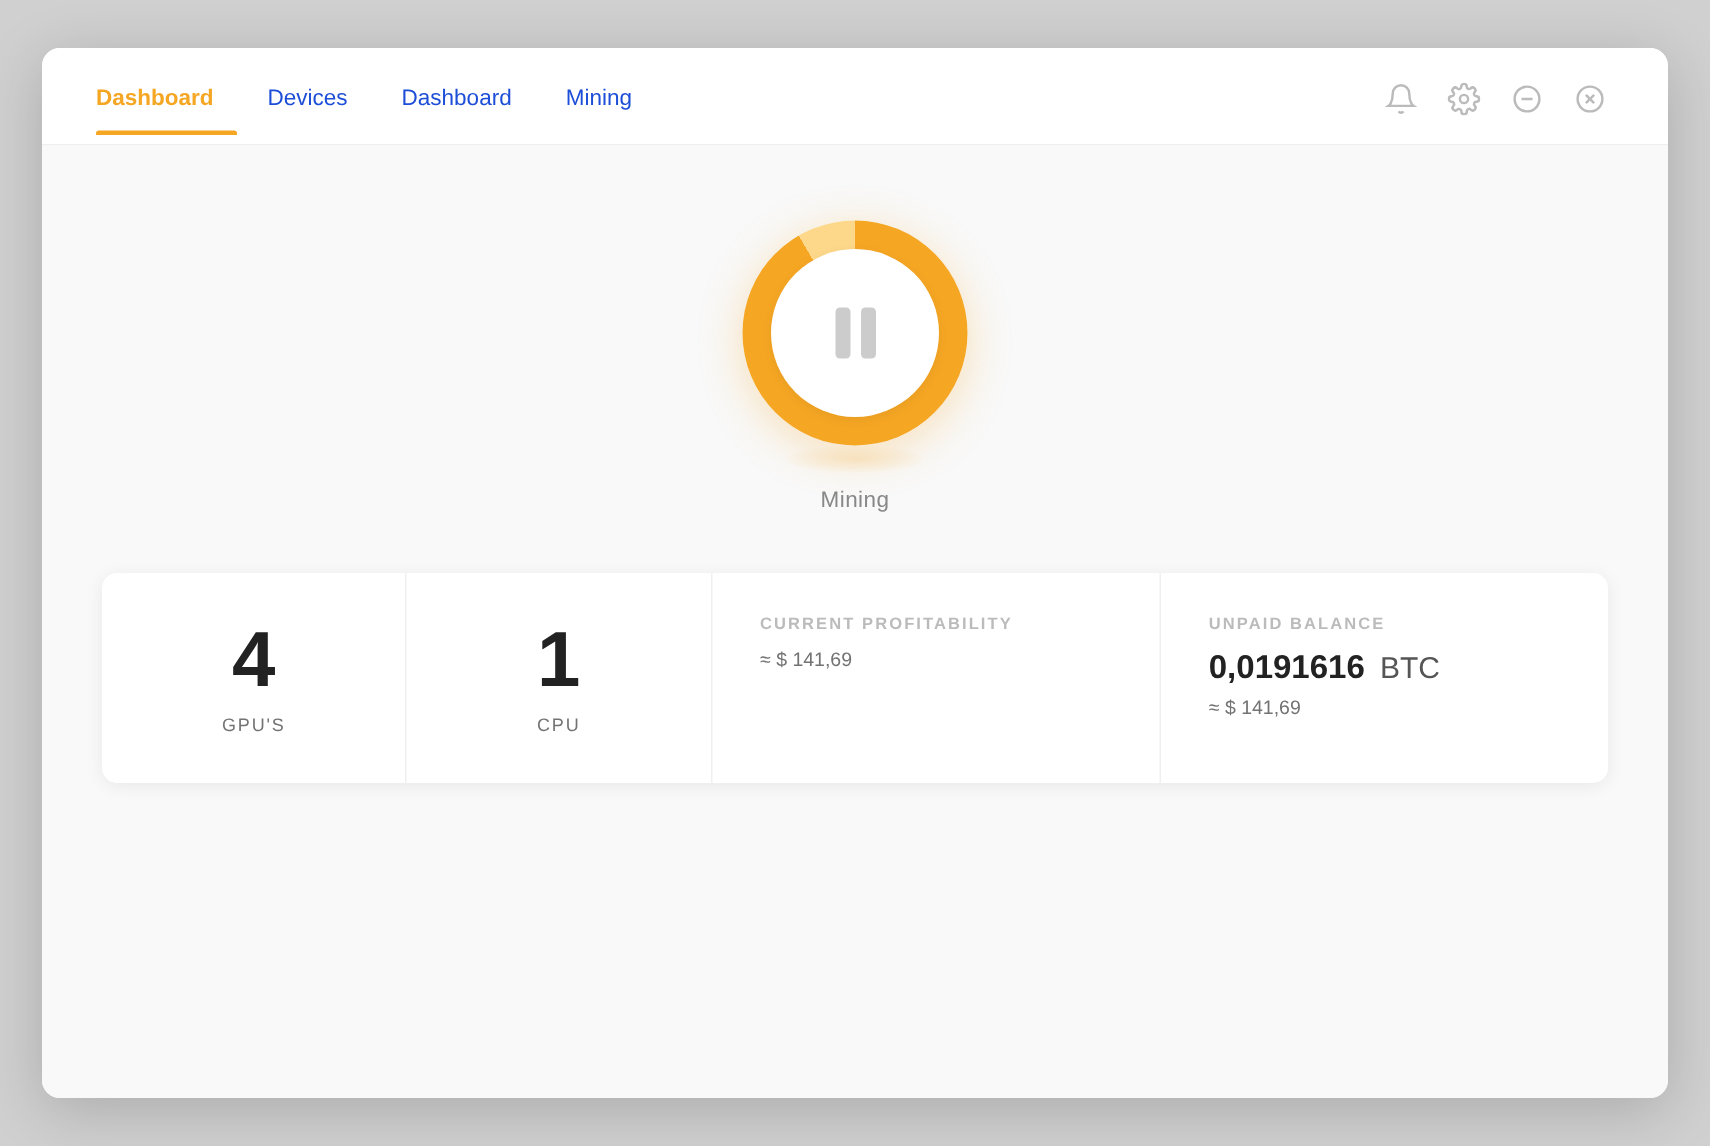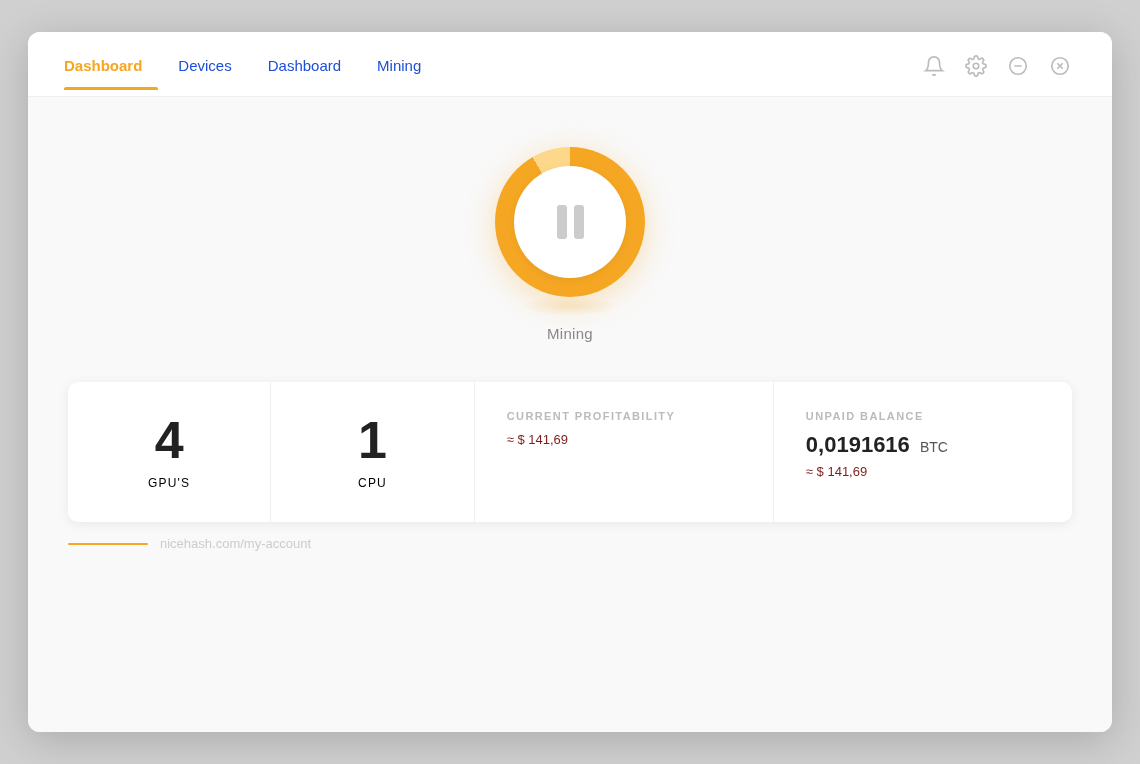--- a/index.html
+++ b/index.html
@@ -190,21 +190,21 @@
     .stat-number {
       font-size: 52px;
       font-weight: 700;
       color: #222;
       line-height: 1;
       margin-bottom: 10px;
     }
 
     .stat-label {
       font-size: 12px;
-      color: #000000;
+      color: #737373;
       text-transform: uppercase;
       letter-spacing: 1.2px;
       font-weight: 500;
     }
 
     .stat-card-wide {
       flex: 1.6;
       padding: 28px 32px;
       display: flex;
       flex-direction: column;
@@ -228,21 +228,21 @@
 
     .stat-main-value {
       font-size: 22px;
       font-weight: 700;
       color: #222;
       margin-bottom: 6px;
     }
 
     .stat-usd-value {
       font-size: 13px;
-      color: #7f1d1d;
+      color: #737373;
     }
 
     
     .bottom-hint {
       width: 100%;
       display: flex;
       align-items: center;
       padding: 14px 0 0 0;
     }
 
@@ -336,26 +336,22 @@
 
       <div class="stat-card-wide">
         <div class="stat-section-label">CURRENT PROFITABILITY</div>
         <div class="stat-usd-value">≈ $ 141,69</div>
       </div>
 
       <div class="stat-card-wide">
         <div class="stat-section-label">UNPAID BALANCE</div>
         <div class="stat-main-value">
           <span>0,0191616</span>
-          <span style="font-weight:400; font-size:14px; color:#555; margin-left:4px;">BTC</span>
+          <span style="font-weight:400; font-size:20px; color:#555; margin-left:4px;">BTC</span>
         </div>
         <div class="stat-usd-value">≈ $ 141,69</div>
       </div>
 
     </div>
 
-    <div class="bottom-hint">
-      <div class="bottom-hint-line"></div>
-      <span class="bottom-hint-text">nicehash.com/my-account</span>
-    </div>
 
   </div>
 </div>
 
 </body></html>

